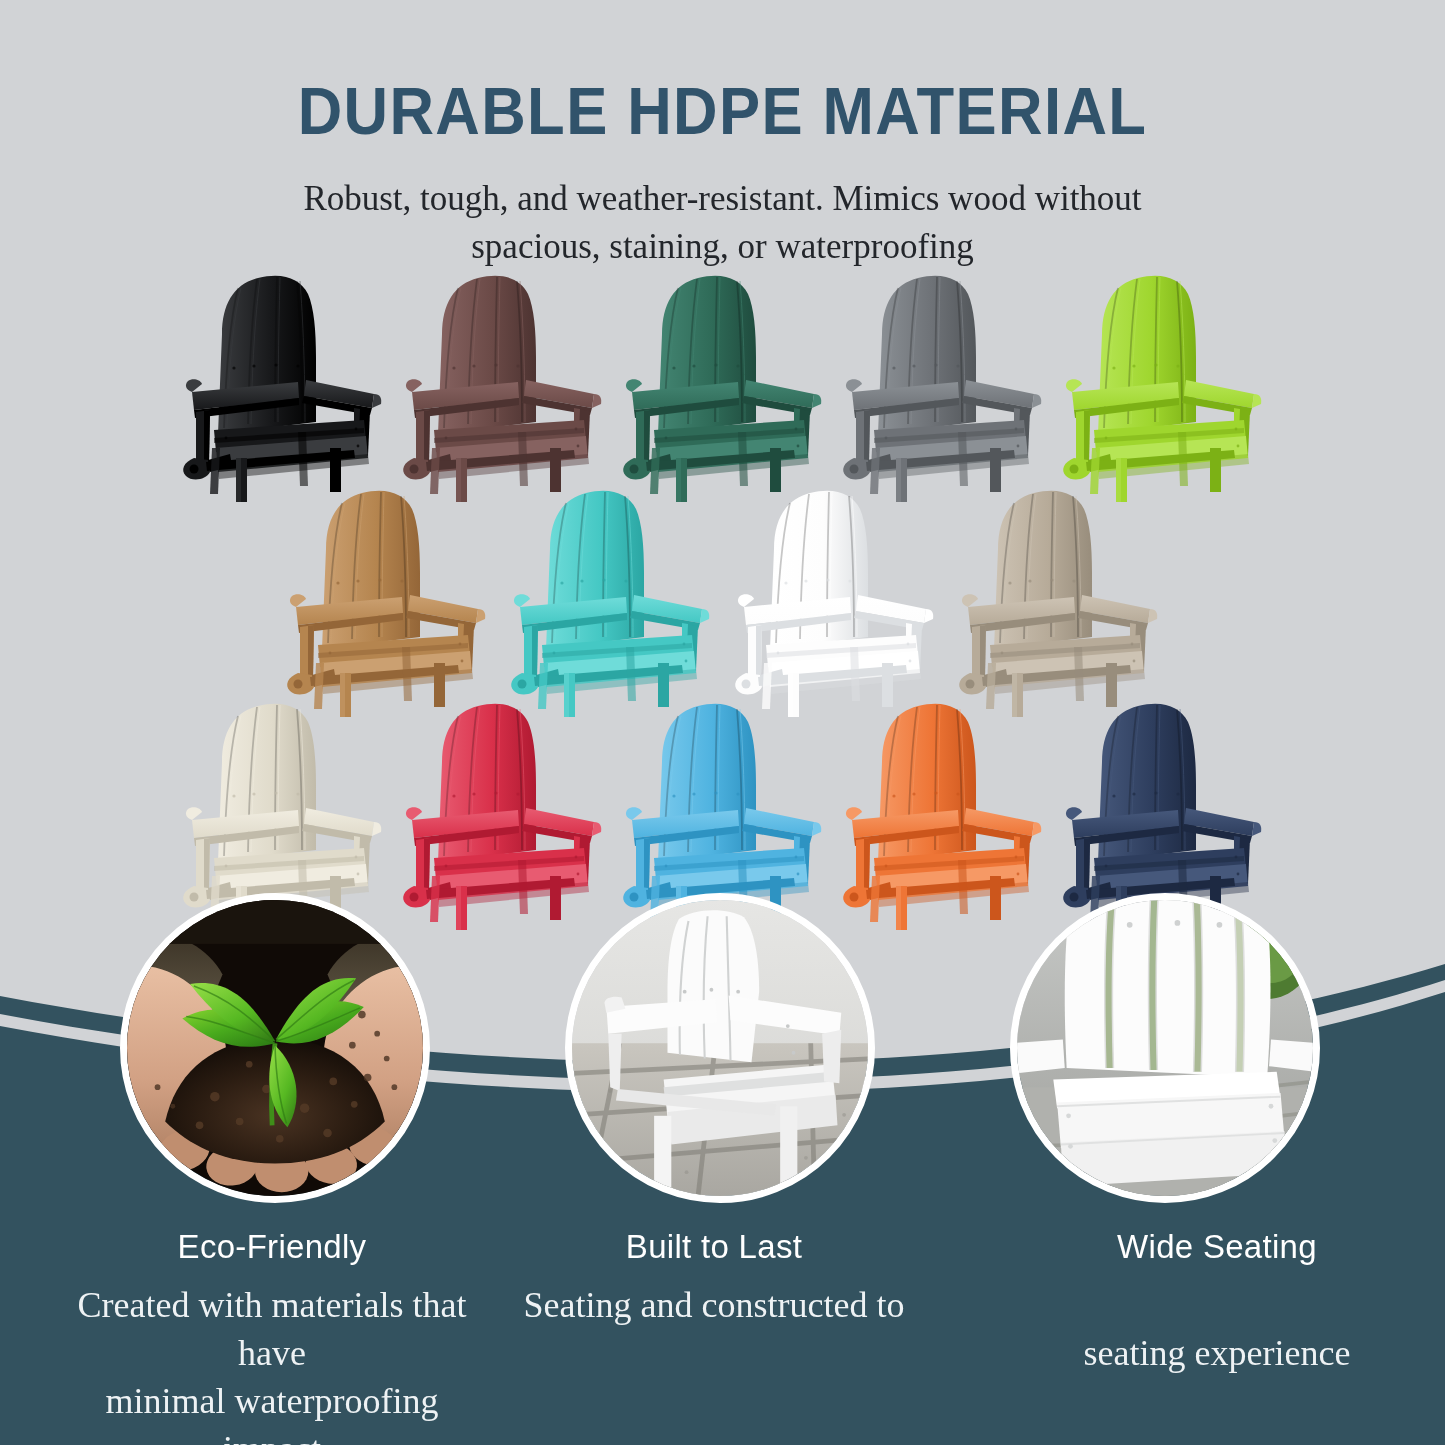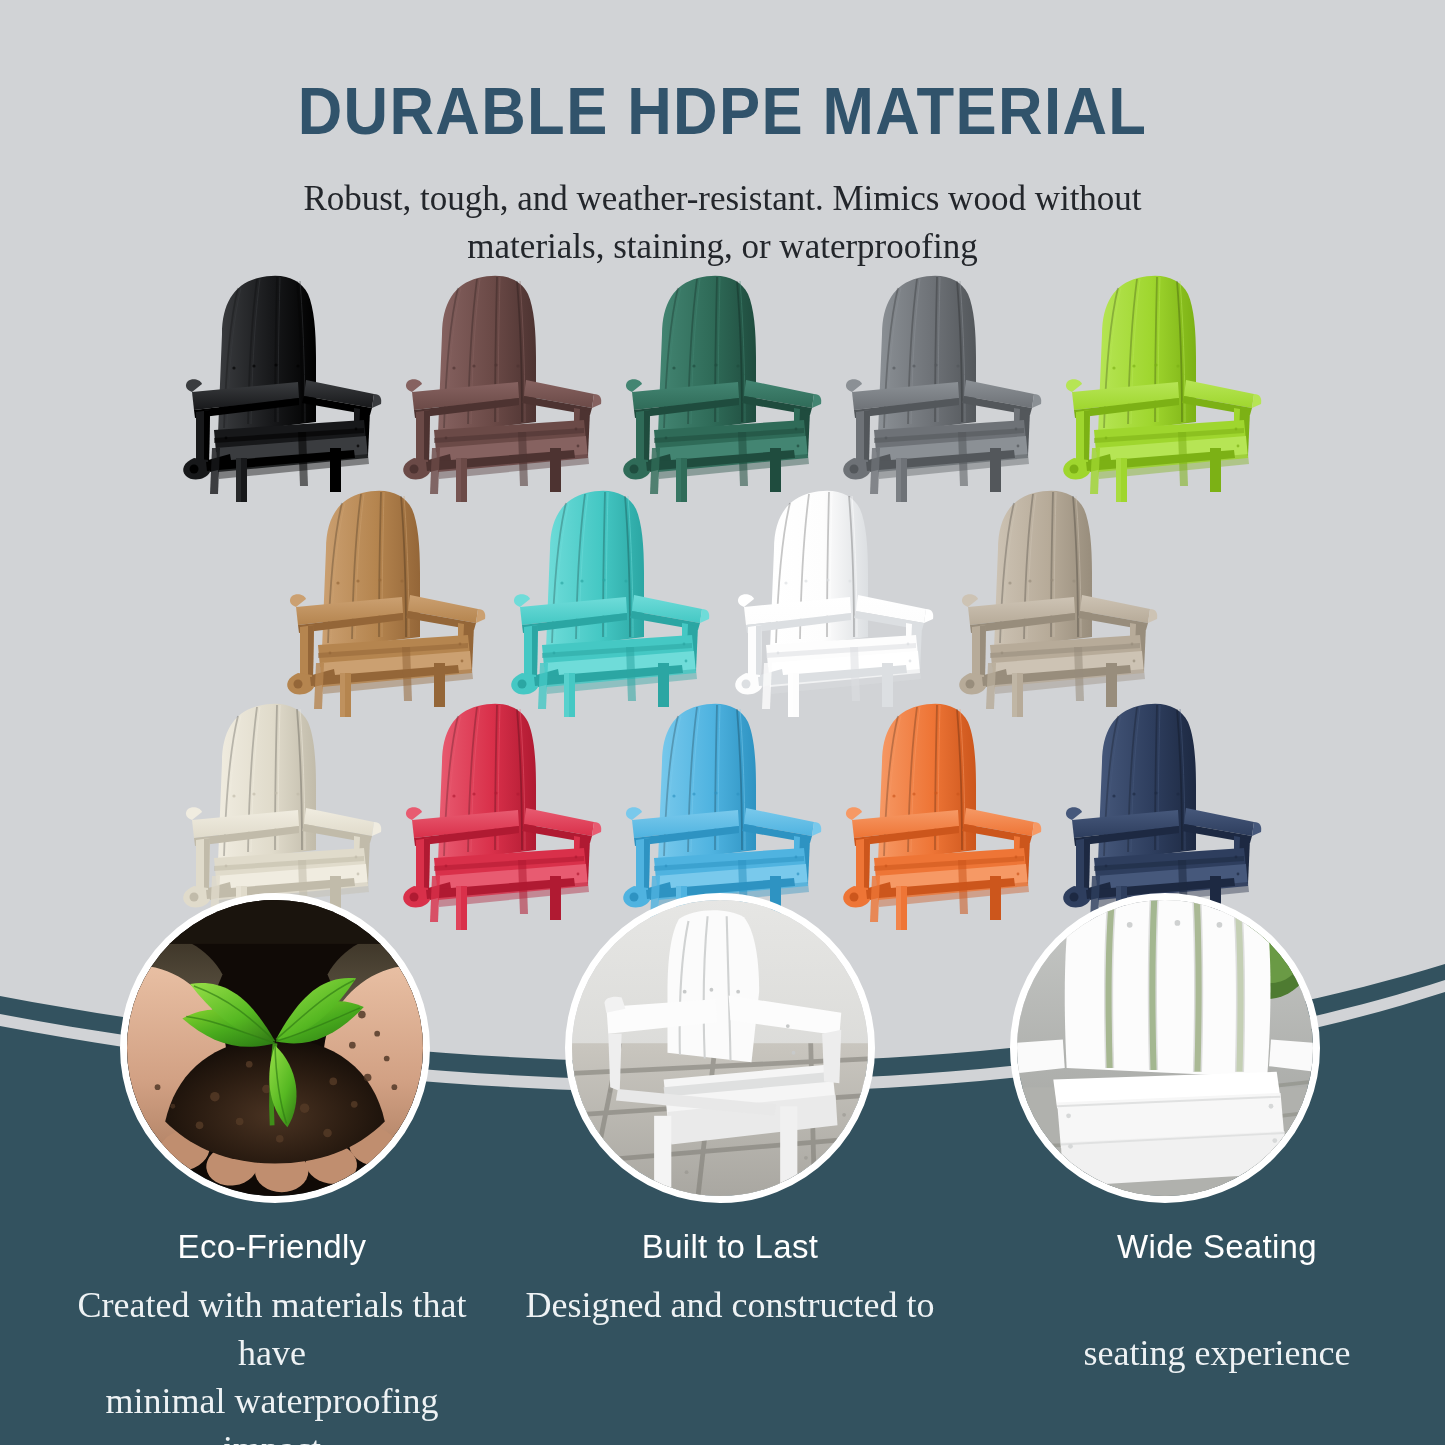--- a/index.html
+++ b/index.html
@@ -59,21 +59,21 @@
   }
 </style>
 </head>
 <body style="background: rgb(209, 211, 214);">
 
 <div id="page">
 
   <div class="title" style="color: rgb(49, 83, 107);">DURABLE HDPE MATERIAL</div>
   <div class="subtitle" style="color: rgb(35, 38, 43);">
     <span>Robust, tough, and weather-resistant. Mimics wood without</span><br>
-    <span>materials, staining, or waterproofing</span>
+    <span>spacious, staining, or waterproofing</span>
   </div>
 
   <div class="grid-row" id="chair-row-0" style="top: 272px; gap: 10px;">
       <div class="chair-cell">
 <svg width="210" height="232" viewBox="0 0 210 232">
   <defs>
     <linearGradient id="bk0" x1="0" y1="0" x2="1" y2="0">
       <stop offset="0%" stop-color="#3a3c3f"></stop>
       <stop offset="55%" stop-color="#17181a"></stop>
       <stop offset="100%" stop-color="#000000"></stop>
@@ -1367,24 +1367,24 @@
   </div>
 
   <div class="feature" id="feature-0" style="left:42px;top:1228px;">
     <div class="feature-title">Eco-Friendly</div>
     <div class="feature-desc">
       <span>Created with materials that have</span><br>
       <span>minimal waterproofing impact</span>
     </div>
   </div>
 
-  <div class="feature" id="feature-1" style="left:500px;top:1228px;">
+  <div class="feature" id="feature-1" style="left:484px;top:1228px;">
     <div class="feature-title">Built to Last</div>
     <div class="feature-desc">
-      <span>Designed and constructed to</span><br>
+      <span>Seating and constructed to</span><br>
     </div>
   </div>
 
   <div class="feature" id="feature-2" style="left:987px;top:1228px;">
     <div class="feature-title">Wide Seating</div>
     <div class="feature-desc">
       <br>
       <span>seating experience</span>
     </div>
   </div>

